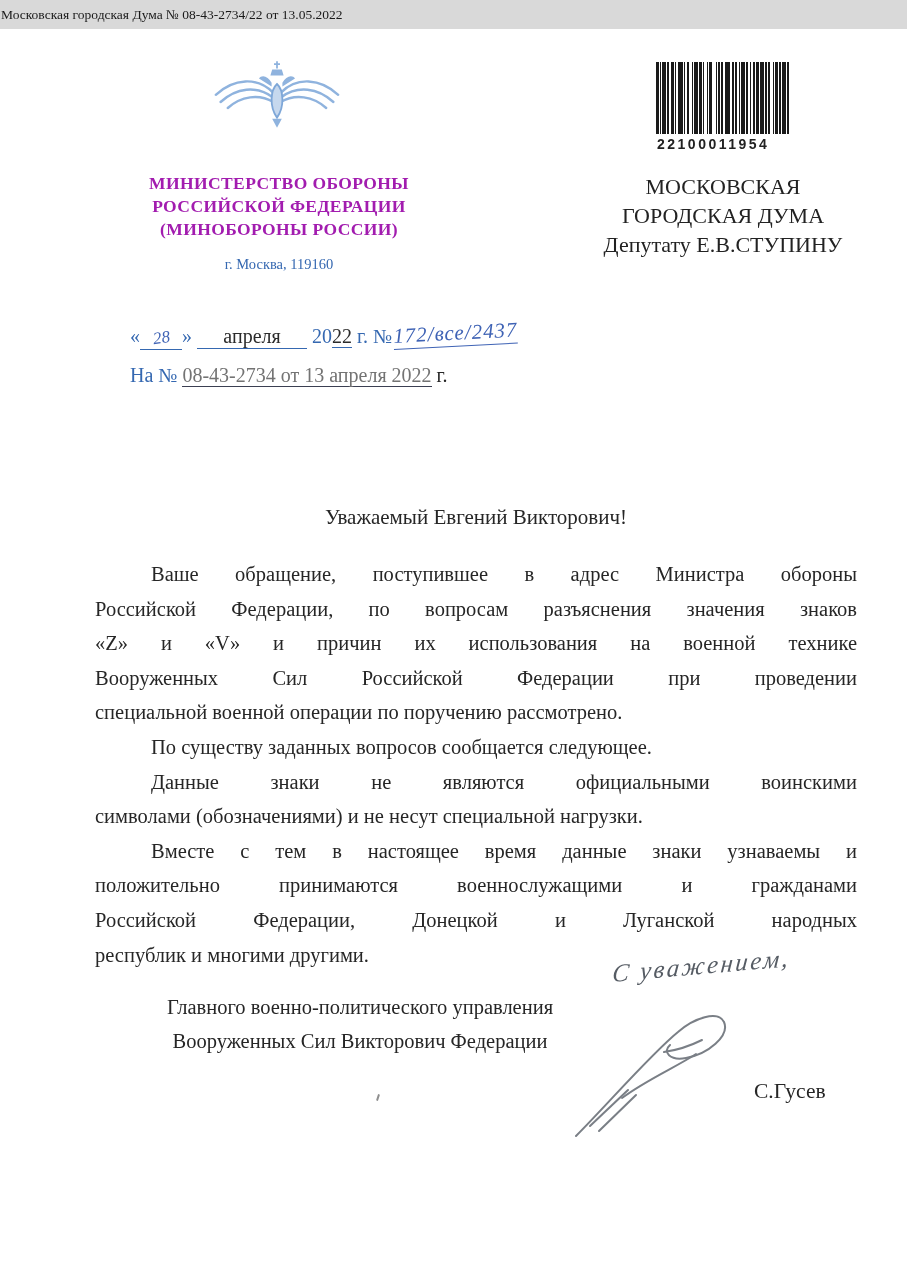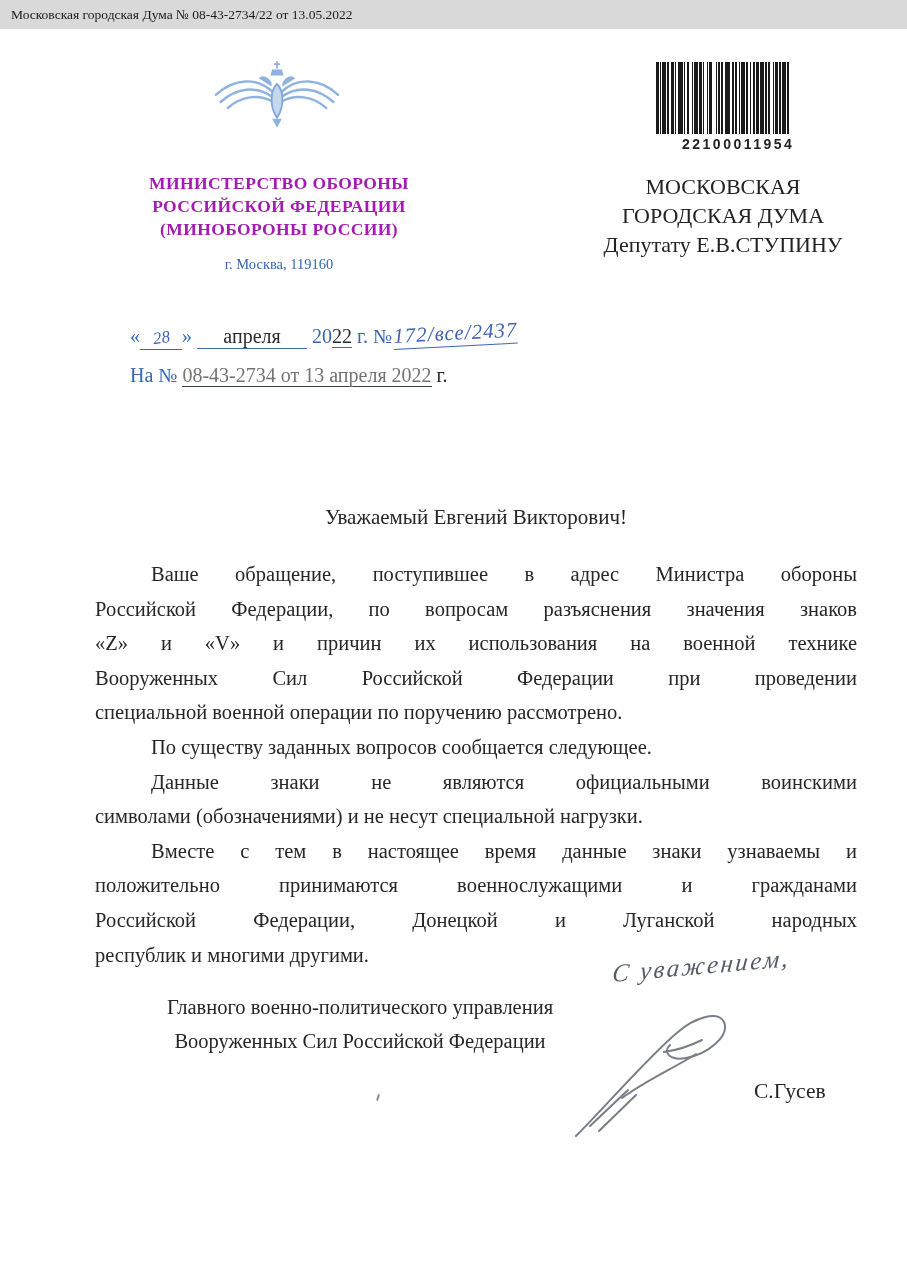--- a/index.html
+++ b/index.html
@@ -4,21 +4,21 @@
 <style>
   html,body { margin:0; padding:0; background:#ffffff; }
   .page {
     position:relative; width:907px; height:1280px; overflow:hidden;
     background:#ffffff; font-family:"Liberation Serif", serif; color:#2a2a2a;
   }
   
   .scanbar {
     position:absolute; left:0; top:0; width:907px; height:29px;
     background:#d9d9d9; display:flex; align-items:center;
-    padding-left:11px; box-sizing:border-box;
+    padding-left:1px; box-sizing:border-box;
     font-size:13.5px; color:#1a1a1a;
   }
   
   .emblem { position:absolute; left:211px; top:52px; width:132px; height:82px; }
   
   .org {
     position:absolute; left:109px; top:172px; width:340px;
     text-align:center; color:#a21caf; font-weight:bold;
     font-size:17.5px; line-height:23px; letter-spacing:0.4px;
   }
@@ -29,21 +29,21 @@
   
   .barcode {
     position:absolute; left:656px; top:62px; width:140px; height:72px;
     display:flex; align-items:stretch; overflow:hidden;
   }
   .barcode div { flex:0 0 auto; height:100%; background:#1a1a1a; }
   .barcode div.gap { background:transparent; }
   .bc-num {
     position:absolute; left:657px; top:136px;
     font-family:"Liberation Sans", sans-serif; font-weight:bold;
-    font-size:14px; letter-spacing:2.5px; color:#222;margin-left:25px;
+    font-size:14px; letter-spacing:2.5px; color:#222;
   }
   
   .recipient {
     position:absolute; left:578px; top:172px; width:290px;
     text-align:center; font-size:22px; line-height:29px; color:#222;
   }
   
   .dateline {
     position:absolute; left:130px; top:324px; font-size:20px;
     color:#3568b1; white-space:nowrap;
@@ -235,21 +235,21 @@
     <div class="bline indent">Данные знаки не являются официальными воинскими</div>
     <div class="bline last">символами (обозначениями) и не несут специальной нагрузки.</div>
     <div class="bline indent">Вместе с тем в настоящее время данные знаки узнаваемы и</div>
     <div class="bline">положительно принимаются военнослужащими и гражданами</div>
     <div class="bline">Российской Федерации, Донецкой и Луганской народных</div>
     <div class="bline last">республик и многими другими.</div>
   </div>
 
   <div class="sig-pos">
     <div>Главного военно-политического управления</div>
-    <div>Вооруженных Сил Российской Федерации</div>
+    <div>Вооруженных Сил Викторович Федерации</div>
   </div>
 
   <div class="closing">С уважением,</div>
 
   <svg class="sig-svg" width="190" height="145" viewBox="0 0 190 145">
     <g fill="none" stroke="#7a7f86" stroke-width="2" stroke-linecap="round">
       <path d="M10,138 C40,108 85,56 112,34 C128,20 152,12 158,24 C164,38 142,56 120,60 C104,63 96,54 104,47"></path>
       <path d="M56,100 C80,82 112,68 130,56"></path>
       <path d="M24,128 L62,92"></path>
       <path d="M33,133 L70,97"></path>

